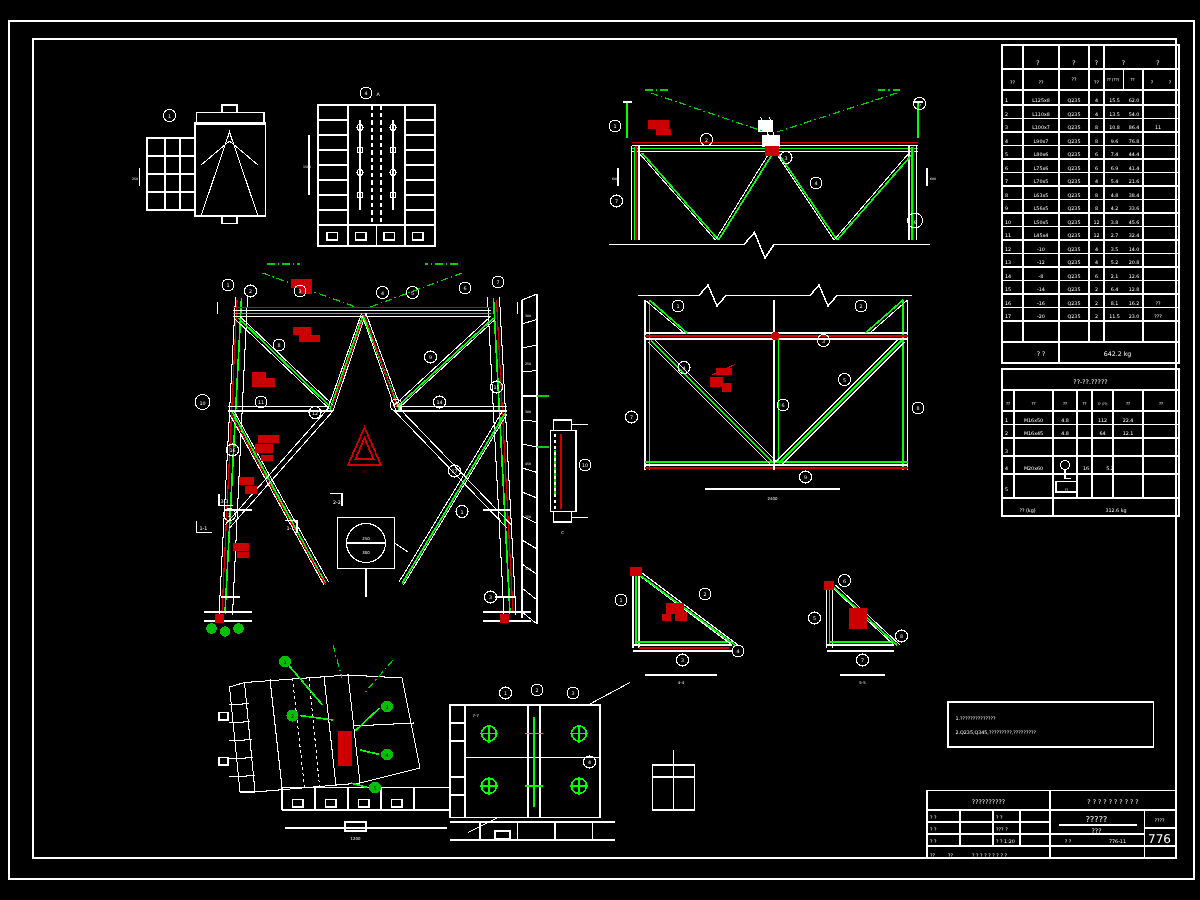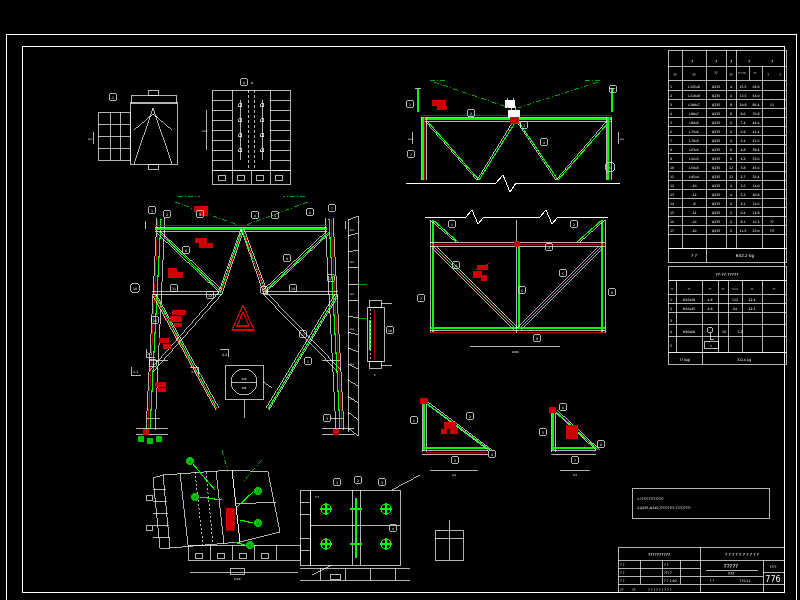--- a/index.html
+++ b/index.html
@@ -1,19 +1,19 @@
 <!DOCTYPE html>
 <html><head>
 <meta charset="utf-8">
 <title>CAD Drawing</title>
 <style>
   html,body{margin:0;padding:0;background:#000;}
   body{width:800px;height:600px;overflow:hidden;
        font-family:"DejaVu Sans","Liberation Sans",sans-serif;}
-  #stage{position:relative;width:800px;height:481px;background:#000;margin-top:20px;}
+  #stage{position:relative;width:800px;height:481px;background:#000;}
   svg{display:block;}
   .wht{stroke:#ffffff;fill:none;stroke-width:.7;}
   .wht2{stroke:#ffffff;fill:none;stroke-width:1;}
   .grn{stroke:#00d000;fill:none;stroke-width:.8;}
   .grn2{stroke:#00ff00;fill:none;stroke-width:1.1;}
   .red{stroke:#d40000;fill:none;stroke-width:.8;}
   .redf{fill:#cc0000;stroke:none;}
   .grnf{fill:#00c000;stroke:none;}
   .whtf{fill:#ffffff;stroke:none;}
   .dash{stroke-dasharray:5 2 1 2;}

